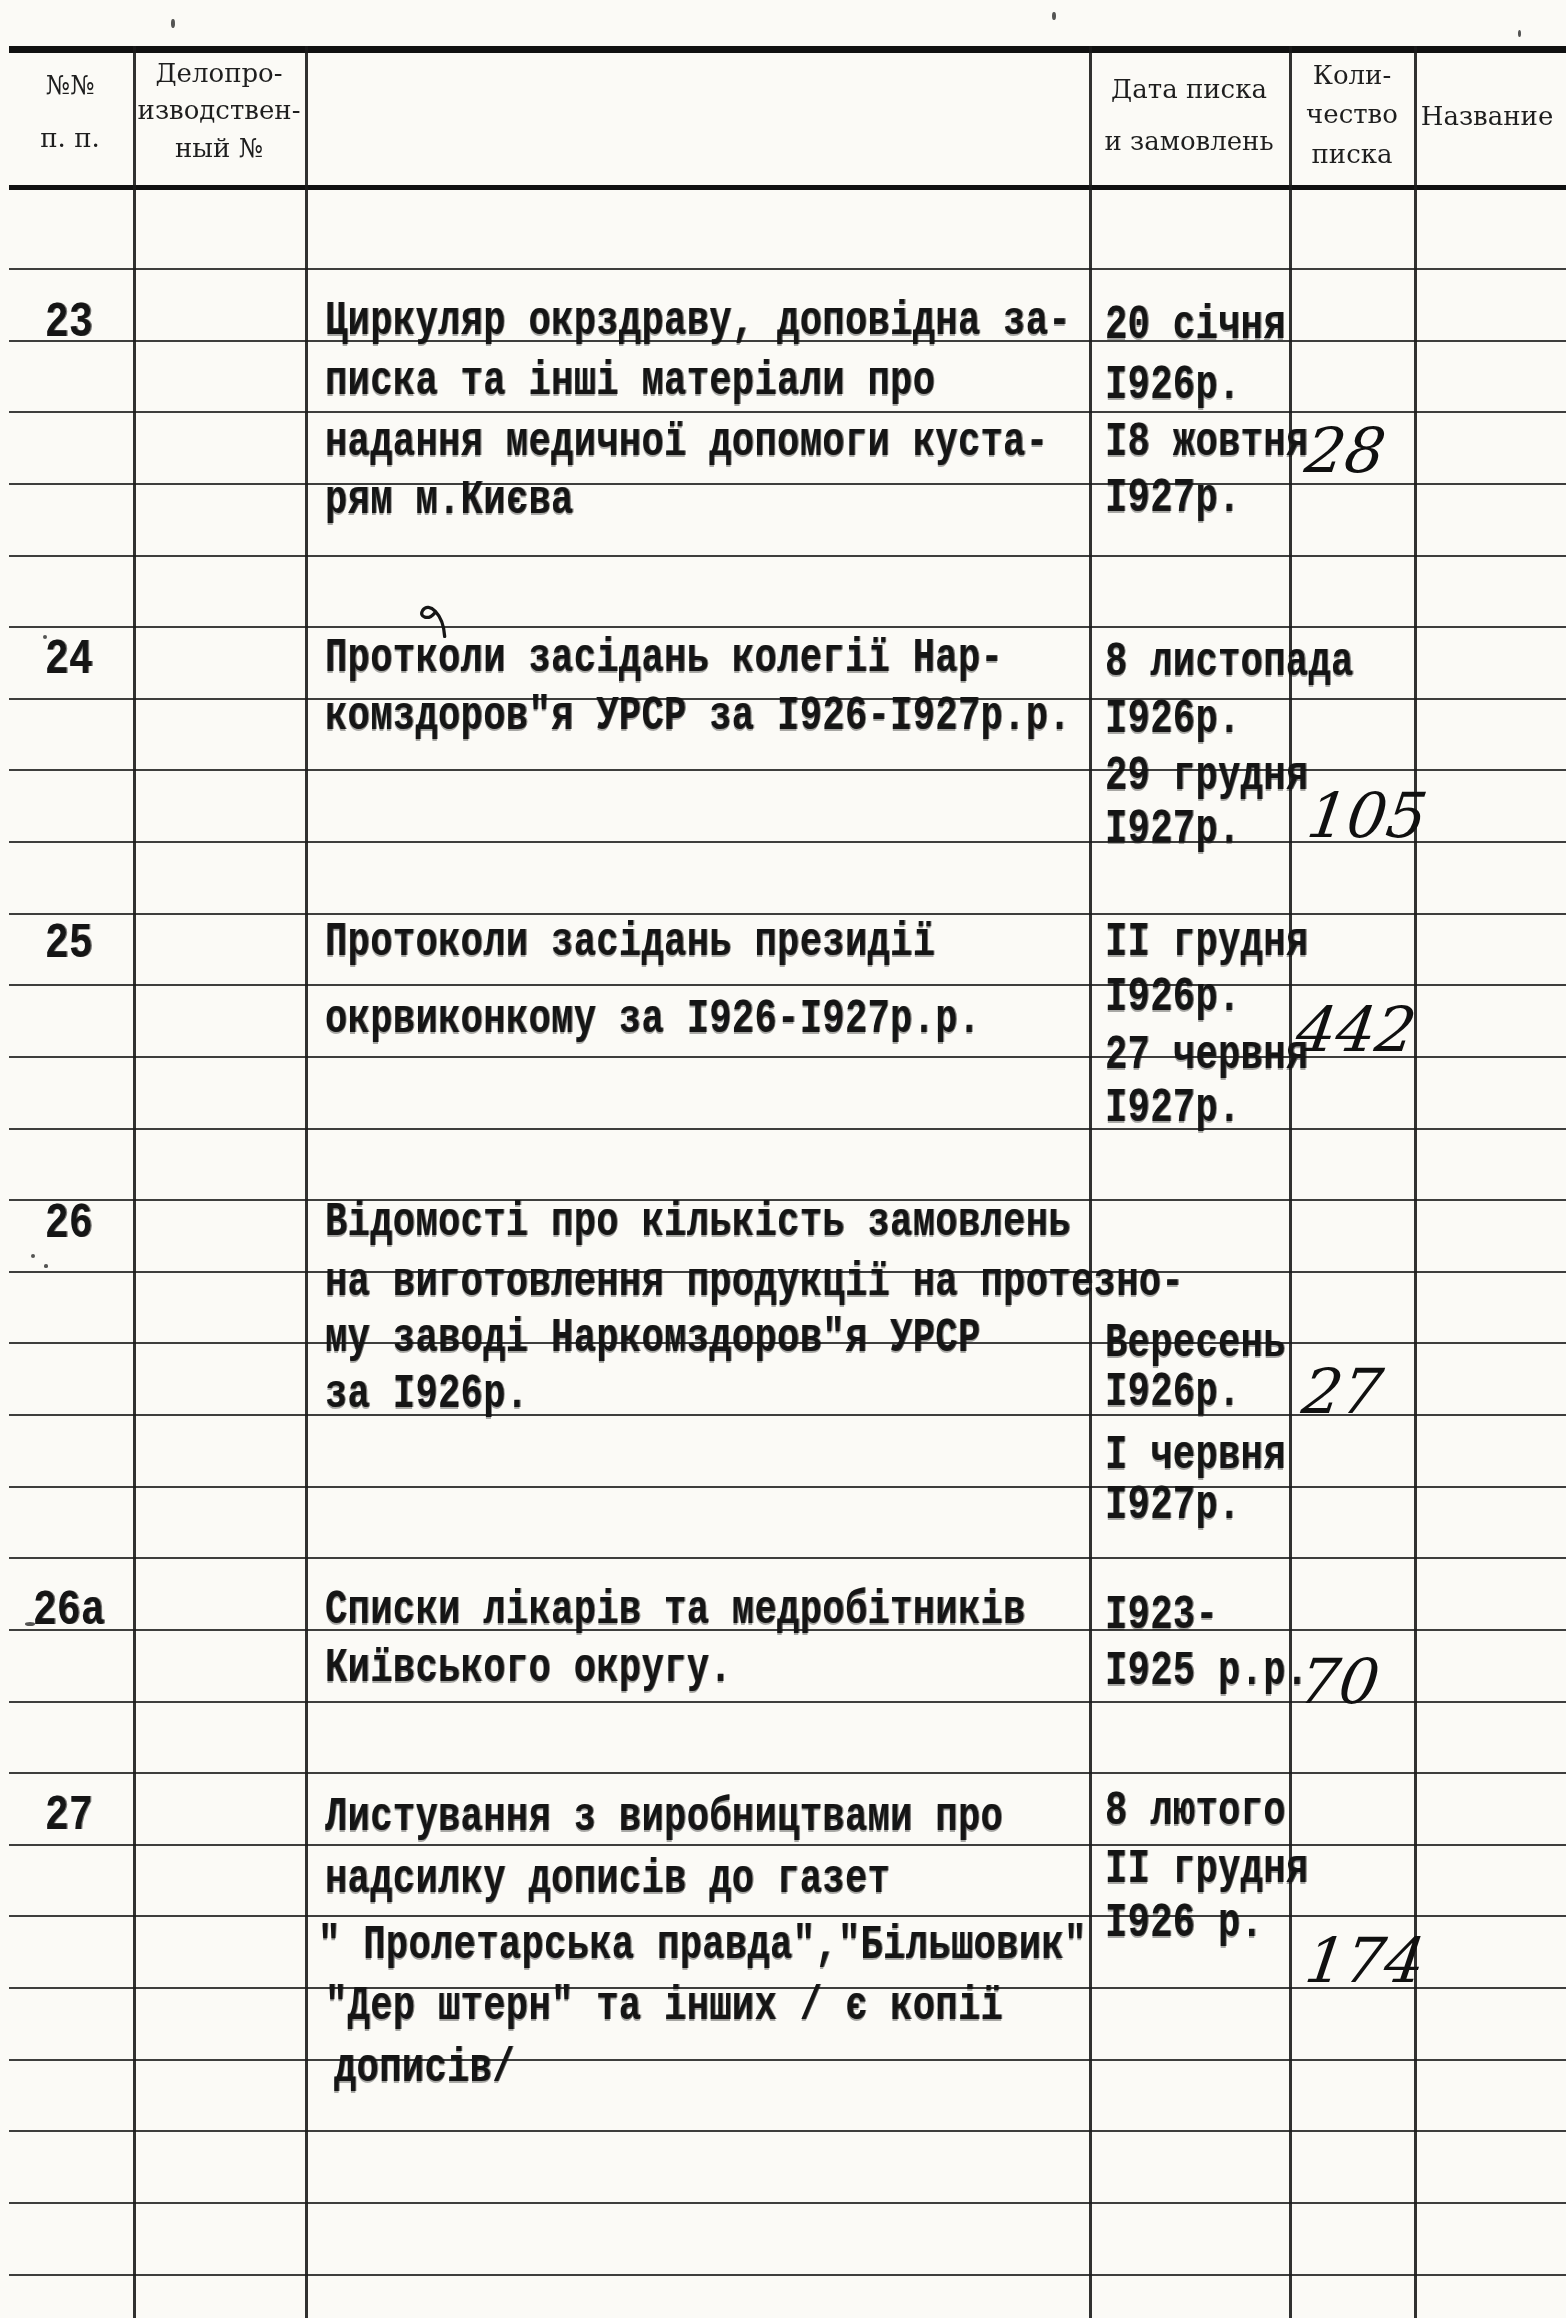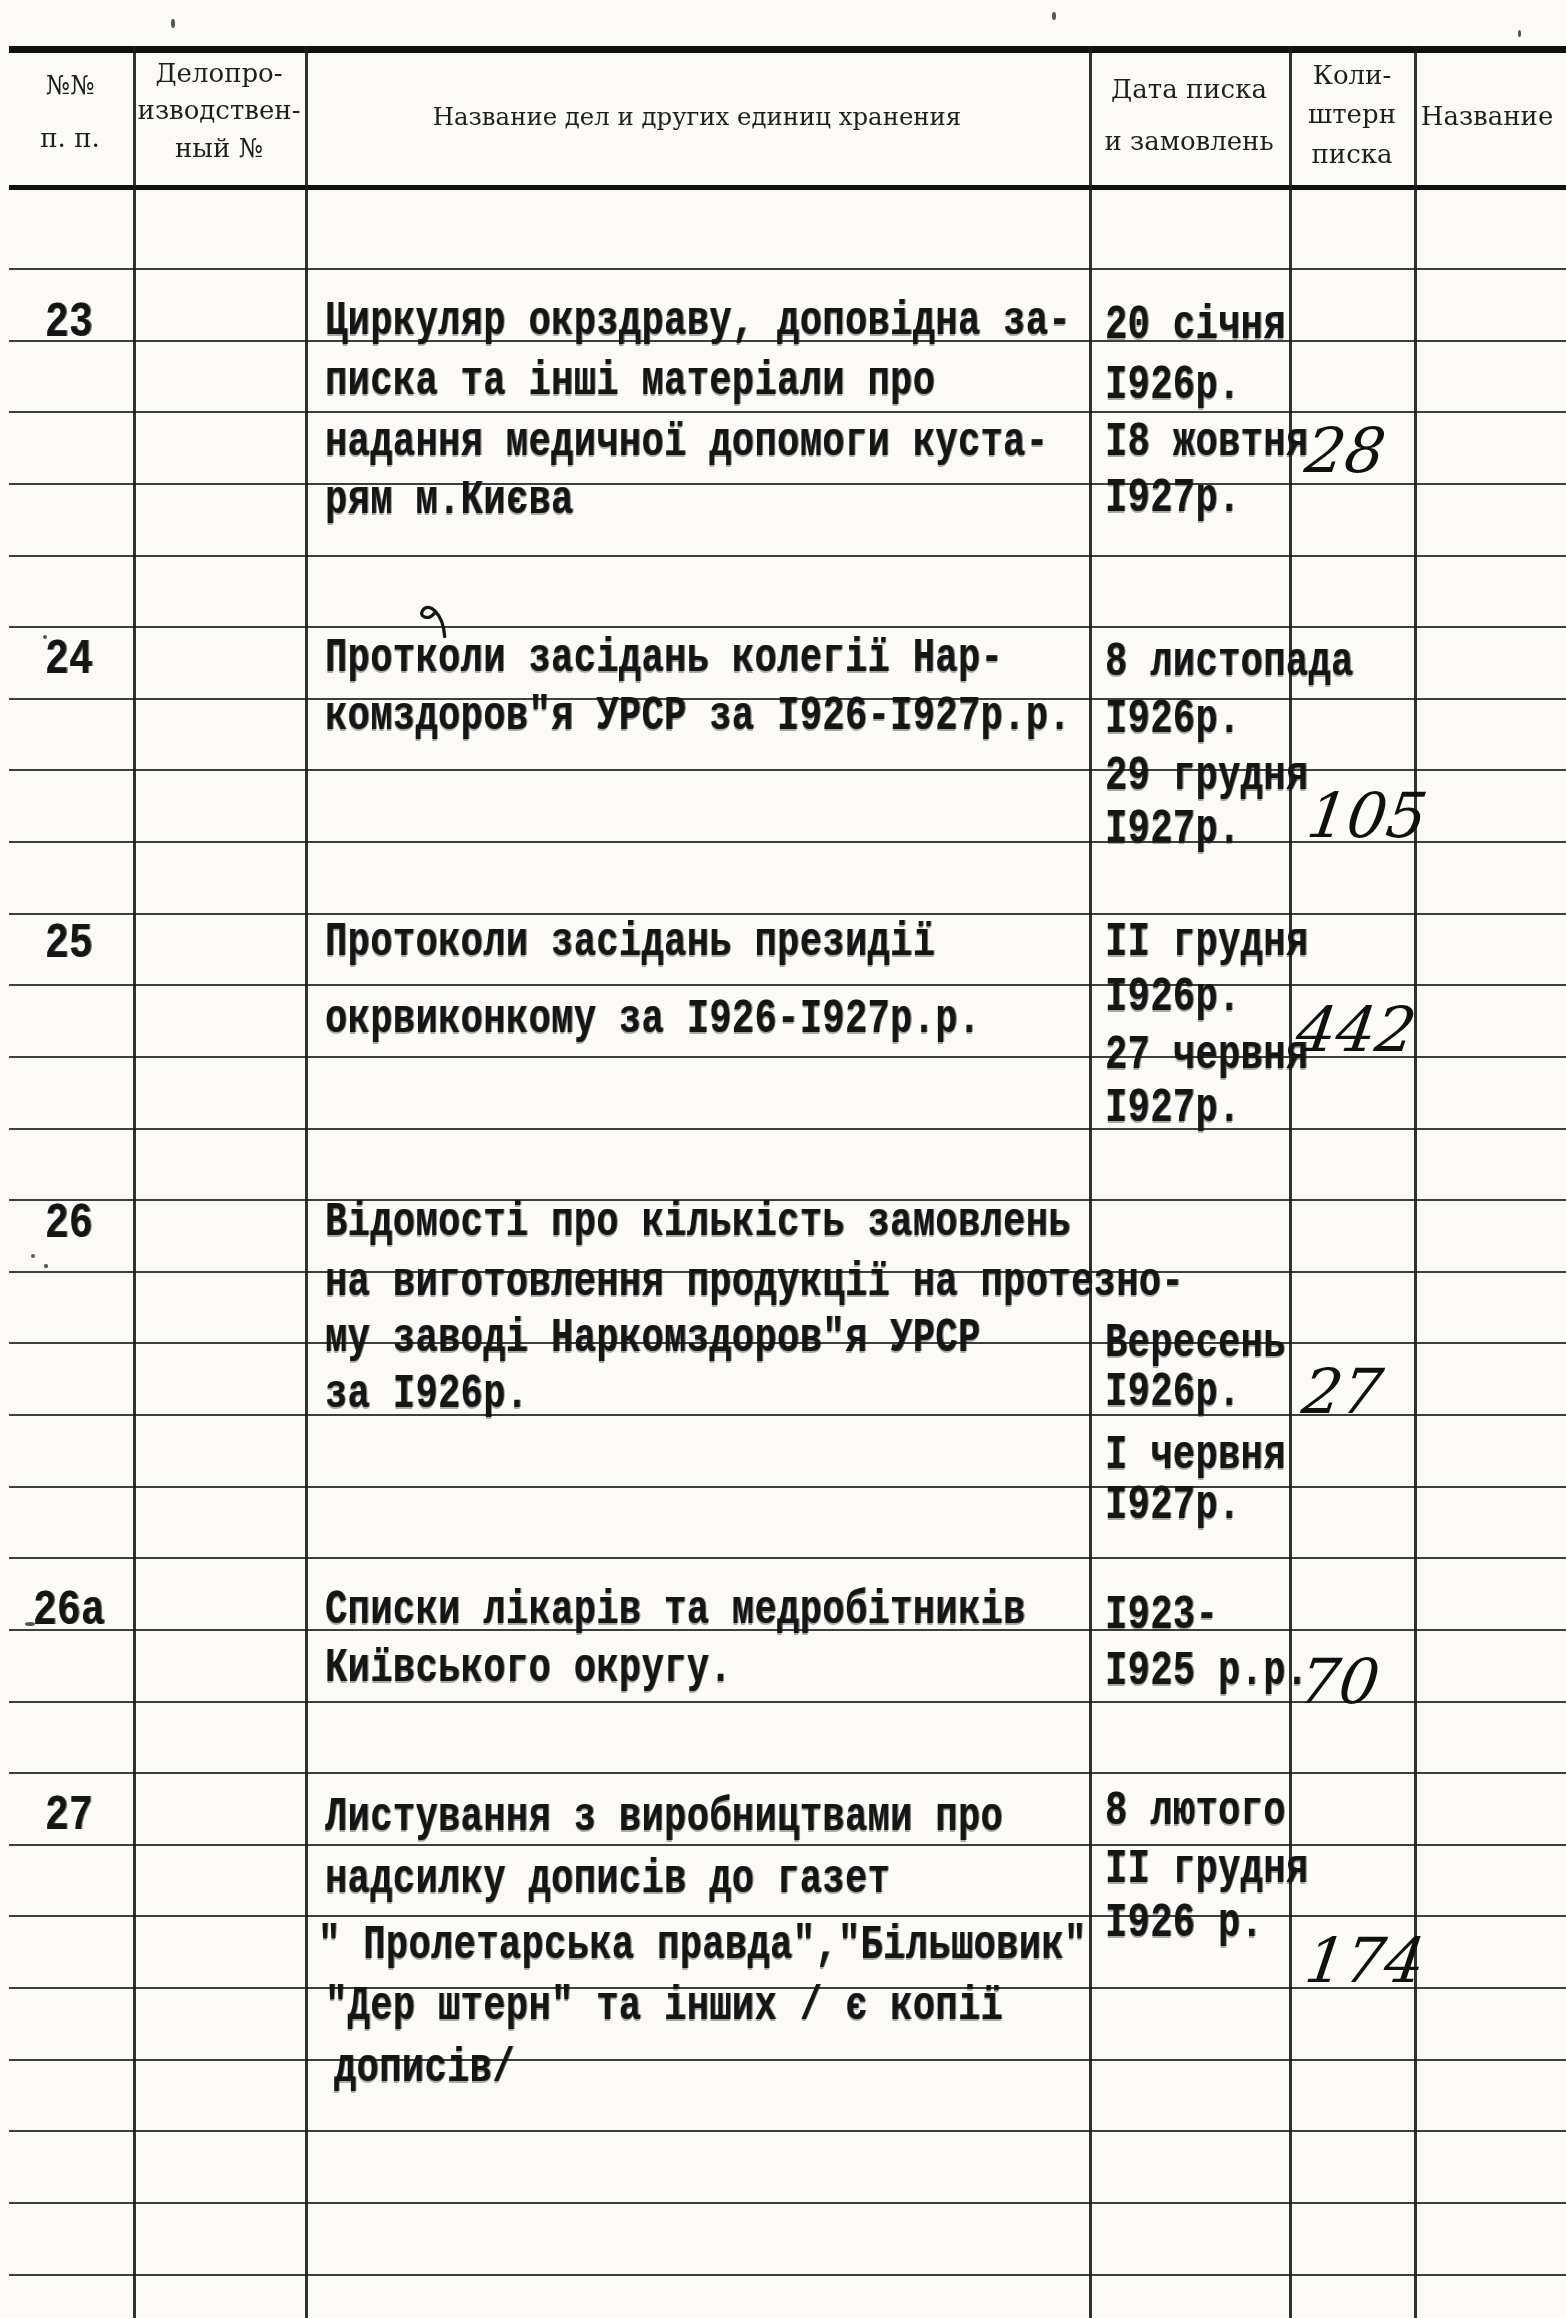--- a/index.html
+++ b/index.html
@@ -99,25 +99,24 @@
       <div class="hline" style="top: 2130px;"></div>
       <div class="hline" style="top: 2202px;"></div>
       <div class="hline" style="top: 2274px;"></div>
     </div>
 
   <div class="hdr" style="left:70px;top:71px">№№</div>
   <div class="hdr" style="left:70px;top:124px">п. п.</div>
   <div class="hdr" style="left:219px;top:59px">Делопро-</div>
   <div class="hdr" style="left:219px;top:96px">изводствен-</div>
   <div class="hdr" style="left:219px;top:134px">ный №</div>
-  <div class="hdr small" style="left:697px;top:103px">Название дел и других единиц хранения</div>
   <div class="hdr" style="left:1189px;top:75px">Дата писка</div>
   <div class="hdr" style="left:1189px;top:127px">и замовлень</div>
   <div class="hdr" style="left:1352px;top:61px">Коли-</div>
-  <div class="hdr" style="left:1352px;top:100px">штерн</div>
+  <div class="hdr" style="left:1352px;top:100px">чество</div>
   <div class="hdr" style="left:1352px;top:140px">писка</div>
   <div class="hdr" style="left:1487px;top:102px">Название</div>
 
   <div>
     <div class="rownum" style="top:297px">23</div>
     <div class="type" style="left:325px;top:297px">Циркуляр окрздраву, доповідна за-</div>
     <div class="type" style="left:325px;top:357px">писка та інші матеріали про</div>
     <div class="type" style="left:325px;top:418px">надання медичної допомоги куста-</div>
     <div class="type" style="left:325px;top:476px">рям м.Києва</div>
     <div class="type" style="left:1105px;top:301px">20 січня</div>

